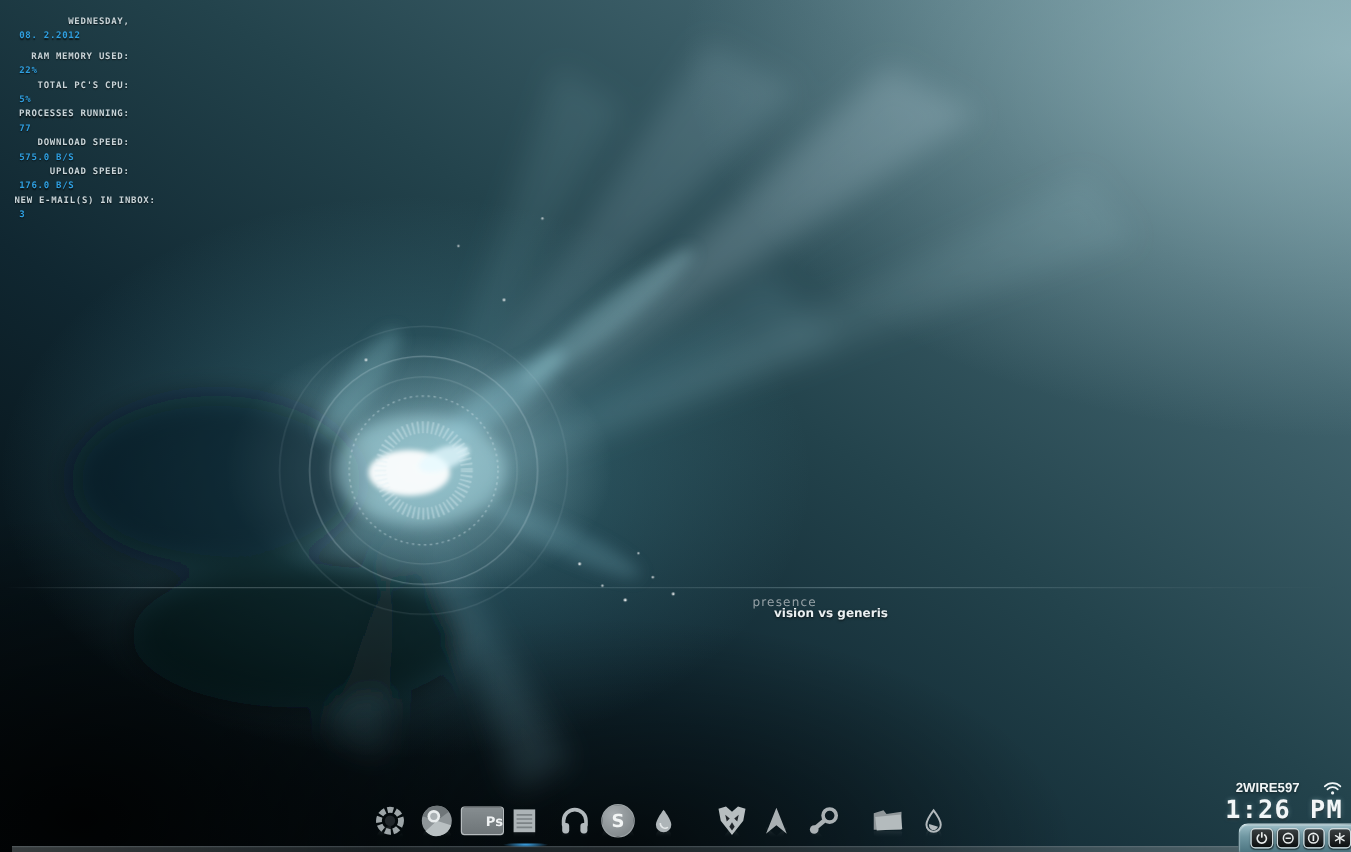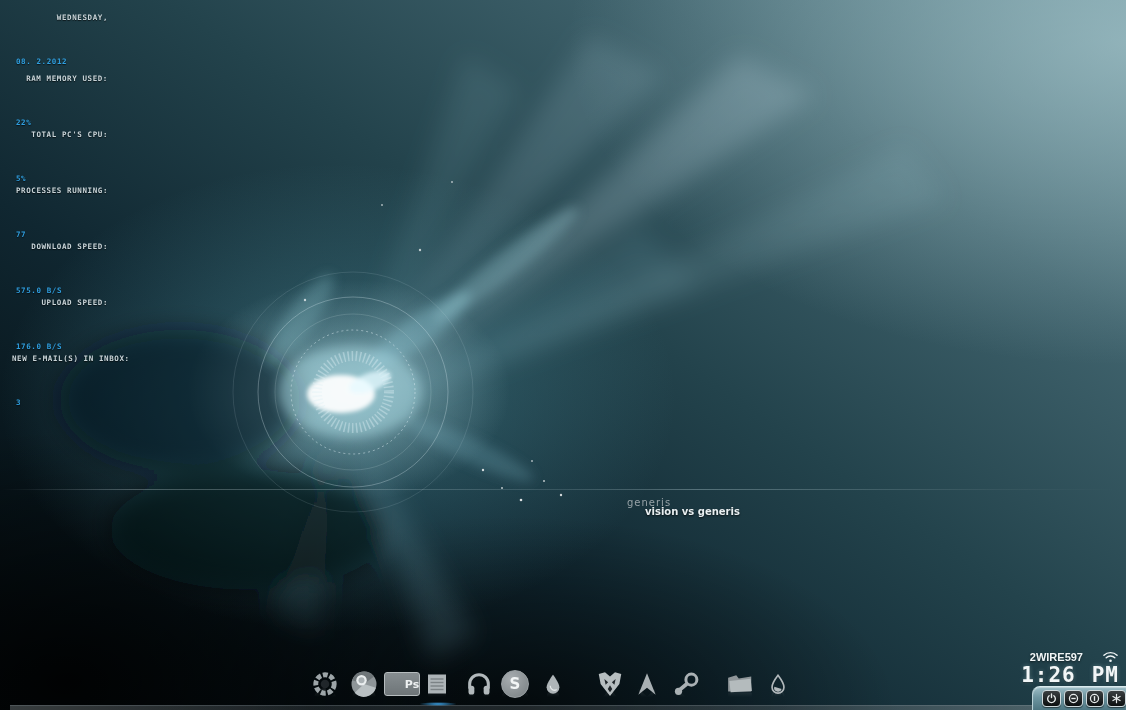--- a/index.html
+++ b/index.html
@@ -20,21 +20,21 @@
     background:linear-gradient(90deg, rgba(255,255,255,0) 0%, rgba(230,245,250,0.28) 12%,
       rgba(220,240,245,0.14) 50%, rgba(220,245,250,0.30) 62%, rgba(255,255,255,0.06) 88%, rgba(255,255,255,0) 100%);
   }
   
   .stats{position:absolute;left:12px;top:12px;font-size:7.5px;font-weight:bold;
     letter-spacing:0.6px;line-height:12px;text-transform:uppercase;}
   .stat-row{display:flex;white-space:nowrap;flex-direction:column;}
   .stat-row.date-row{margin-bottom:5px;}
   .stat-label{display:inline-block;width:96px;text-align:right;color:#c9d4d8;
     text-shadow:0 1px 1px rgba(0,0,0,0.6);}
-  .stat-value{margin-left:4px;color:#2f9fe0;text-shadow:0 1px 1px rgba(0,0,0,0.6);margin-top:32px;}
+  .stat-value{margin-left:4px;color:#2f9fe0;text-shadow:0 1px 1px rgba(0,0,0,0.6);}
   
   .wp-caption{position:absolute;left:627px;top:498px;font-family:"DejaVu Sans",sans-serif;}
   .wp-title{font-size:10px;letter-spacing:1px;color:#97a2a7;line-height:9px;}
   .wp-subtitle{font-size:10px;font-weight:bold;color:#e9eff1;margin-left:18px;line-height:10px;
     text-shadow:0 1px 2px rgba(0,0,0,0.7);}
   
   .shelf{position:absolute;left:10px;bottom:0;width:1022px;height:4px;
     background:linear-gradient(90deg, rgba(120,130,133,0.45), rgba(70,80,84,0.35) 30%, rgba(90,100,104,0.4) 75%, rgba(130,140,144,0.45));
     border-top:1px solid rgba(150,165,170,0.25);}
   .dock{position:absolute;left:305px;bottom:9px;width:495px;height:32px;
@@ -124,21 +124,21 @@
       <circle cx="420" cy="250" r="1.2" fill-opacity="0.7"></circle>
       <circle cx="382" cy="205" r="1" fill-opacity="0.6"></circle>
       <circle cx="452" cy="182" r="1" fill-opacity="0.6"></circle>
       <circle cx="305" cy="300" r="1.2" fill-opacity="0.7"></circle>
     </g>
   </svg>
 
   <div class="wp-hline"></div>
 
   <div class="wp-caption">
-    <div class="wp-title">generis</div>
+    <div class="wp-title">presence</div>
     <div class="wp-subtitle">vision vs generis</div>
   </div>
 
   <div class="stats">
     <div class="stat-row date-row">
       <span class="stat-label">WEDNESDAY,</span>
       <span class="stat-value">08. 2.2012</span>
     </div>
     <div class="stat-row">
       <span class="stat-label">RAM MEMORY USED:</span>

